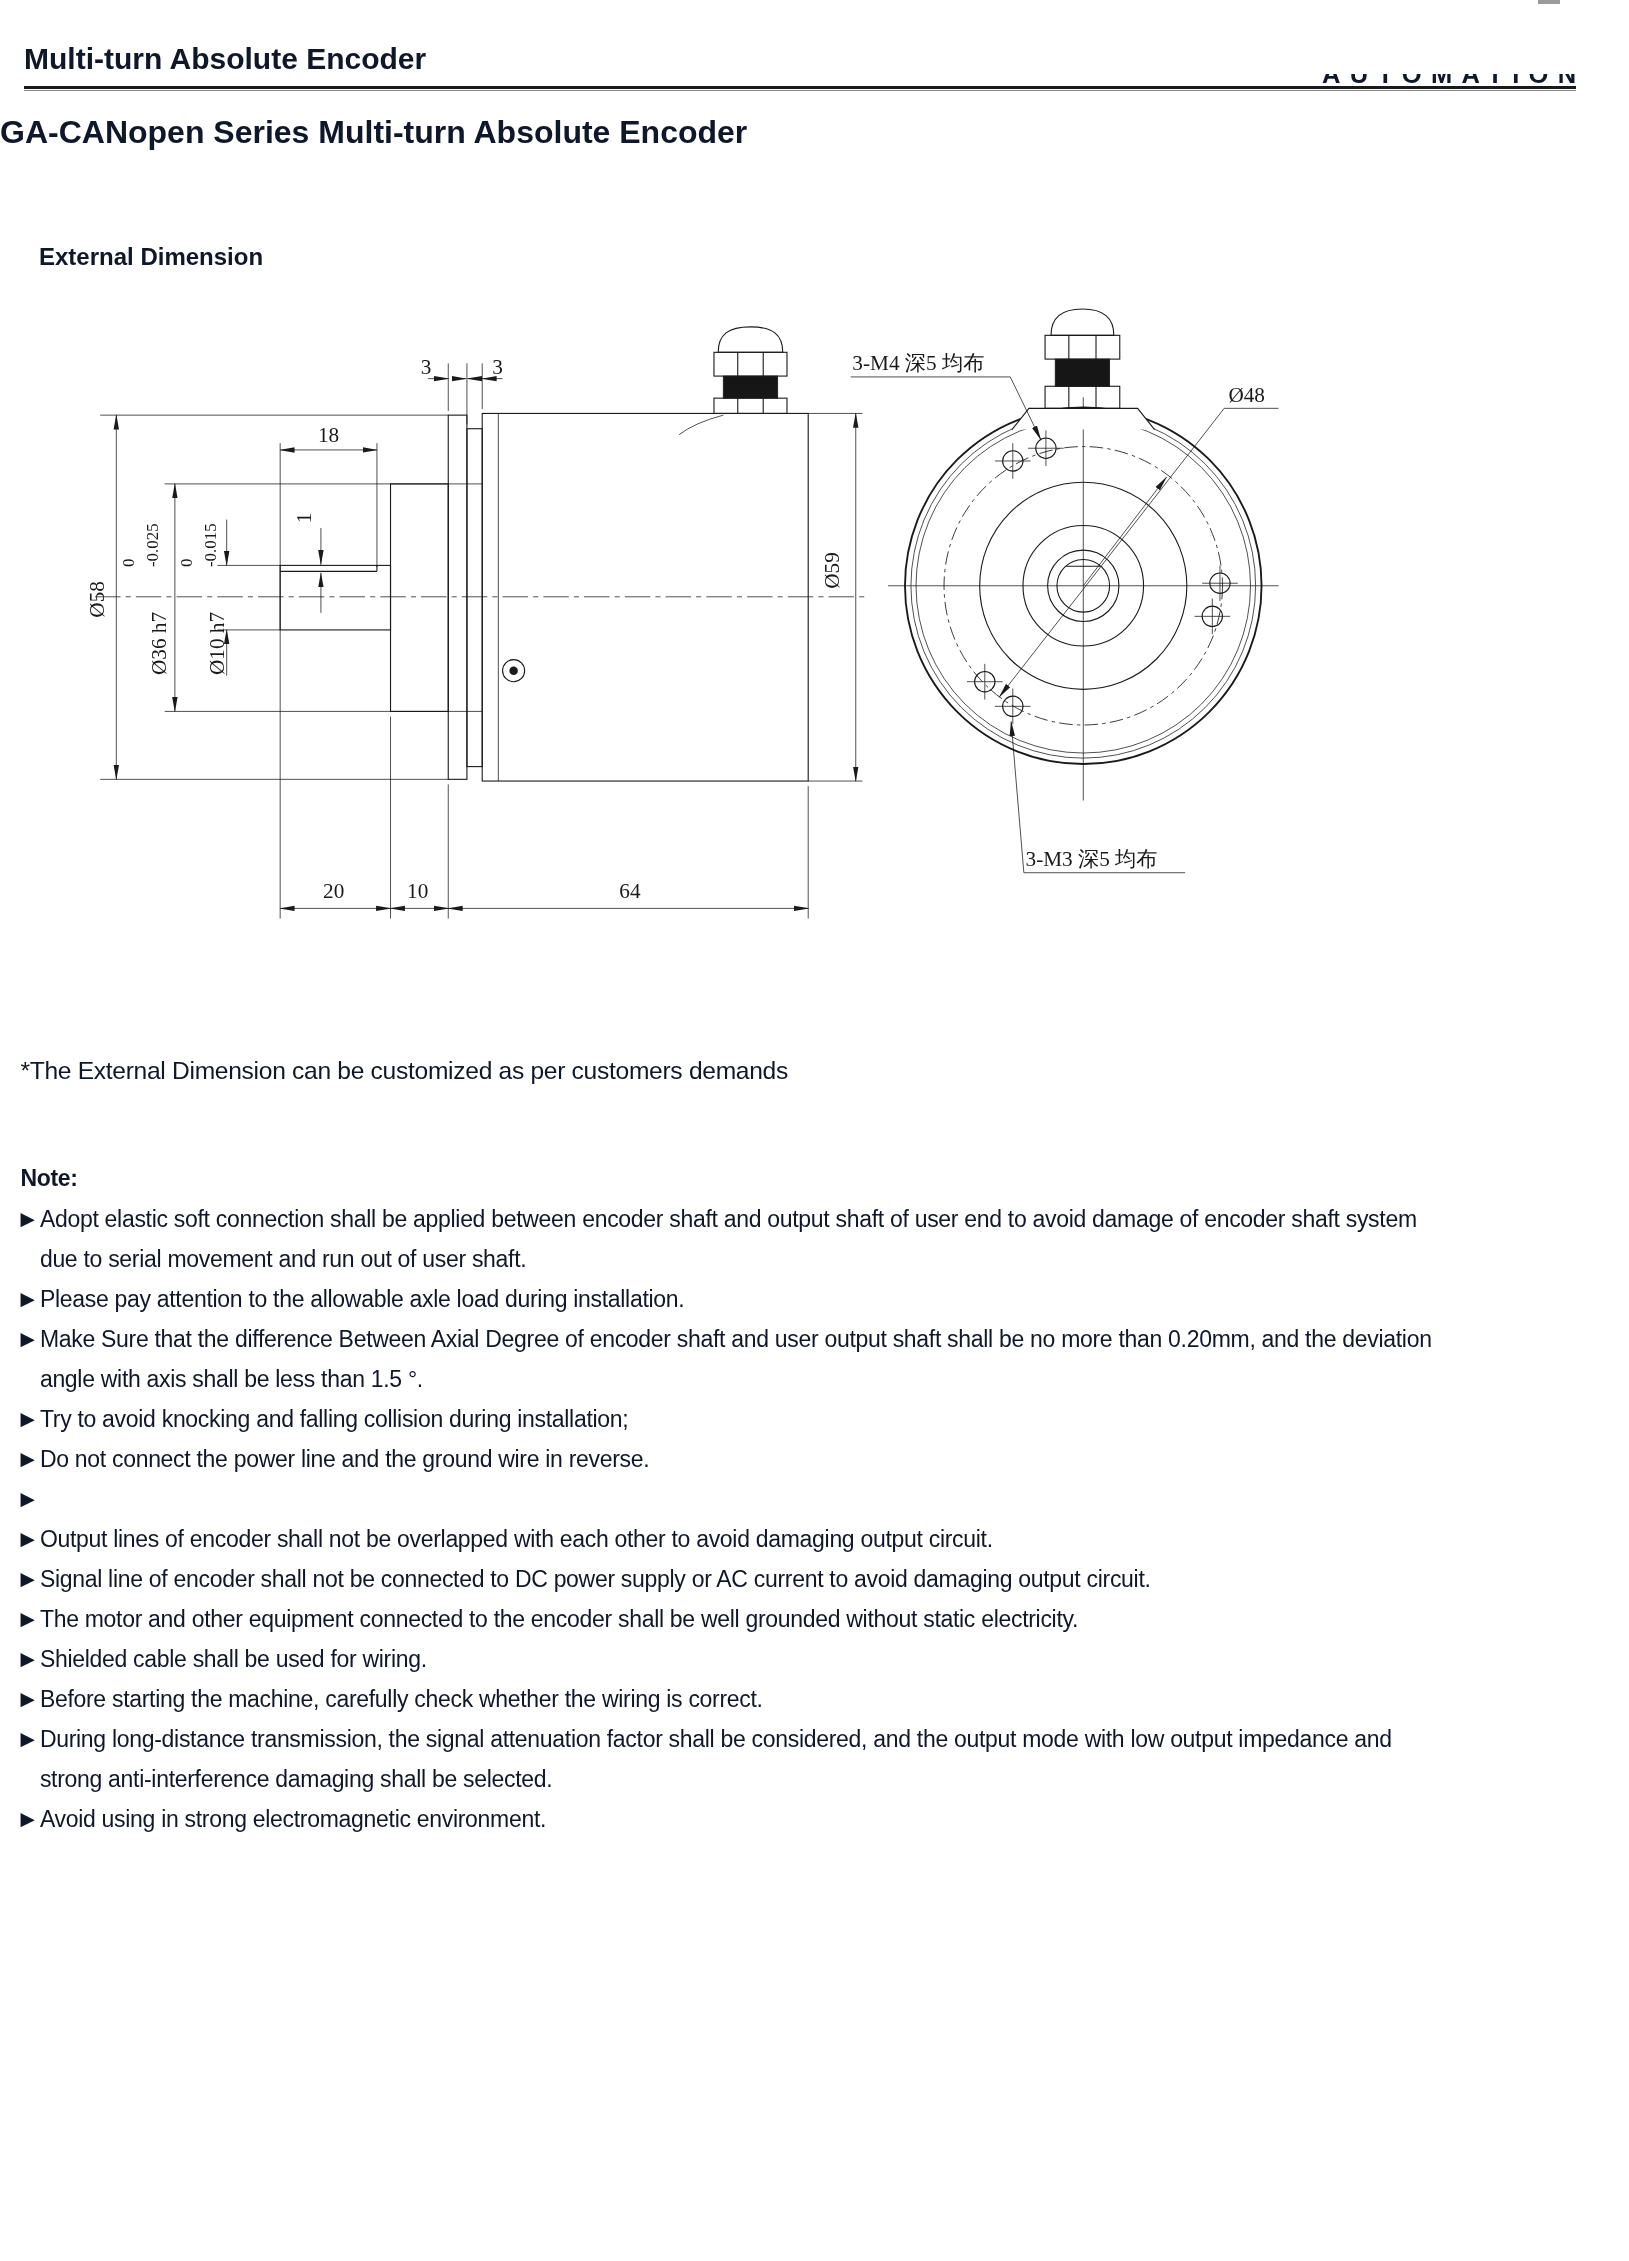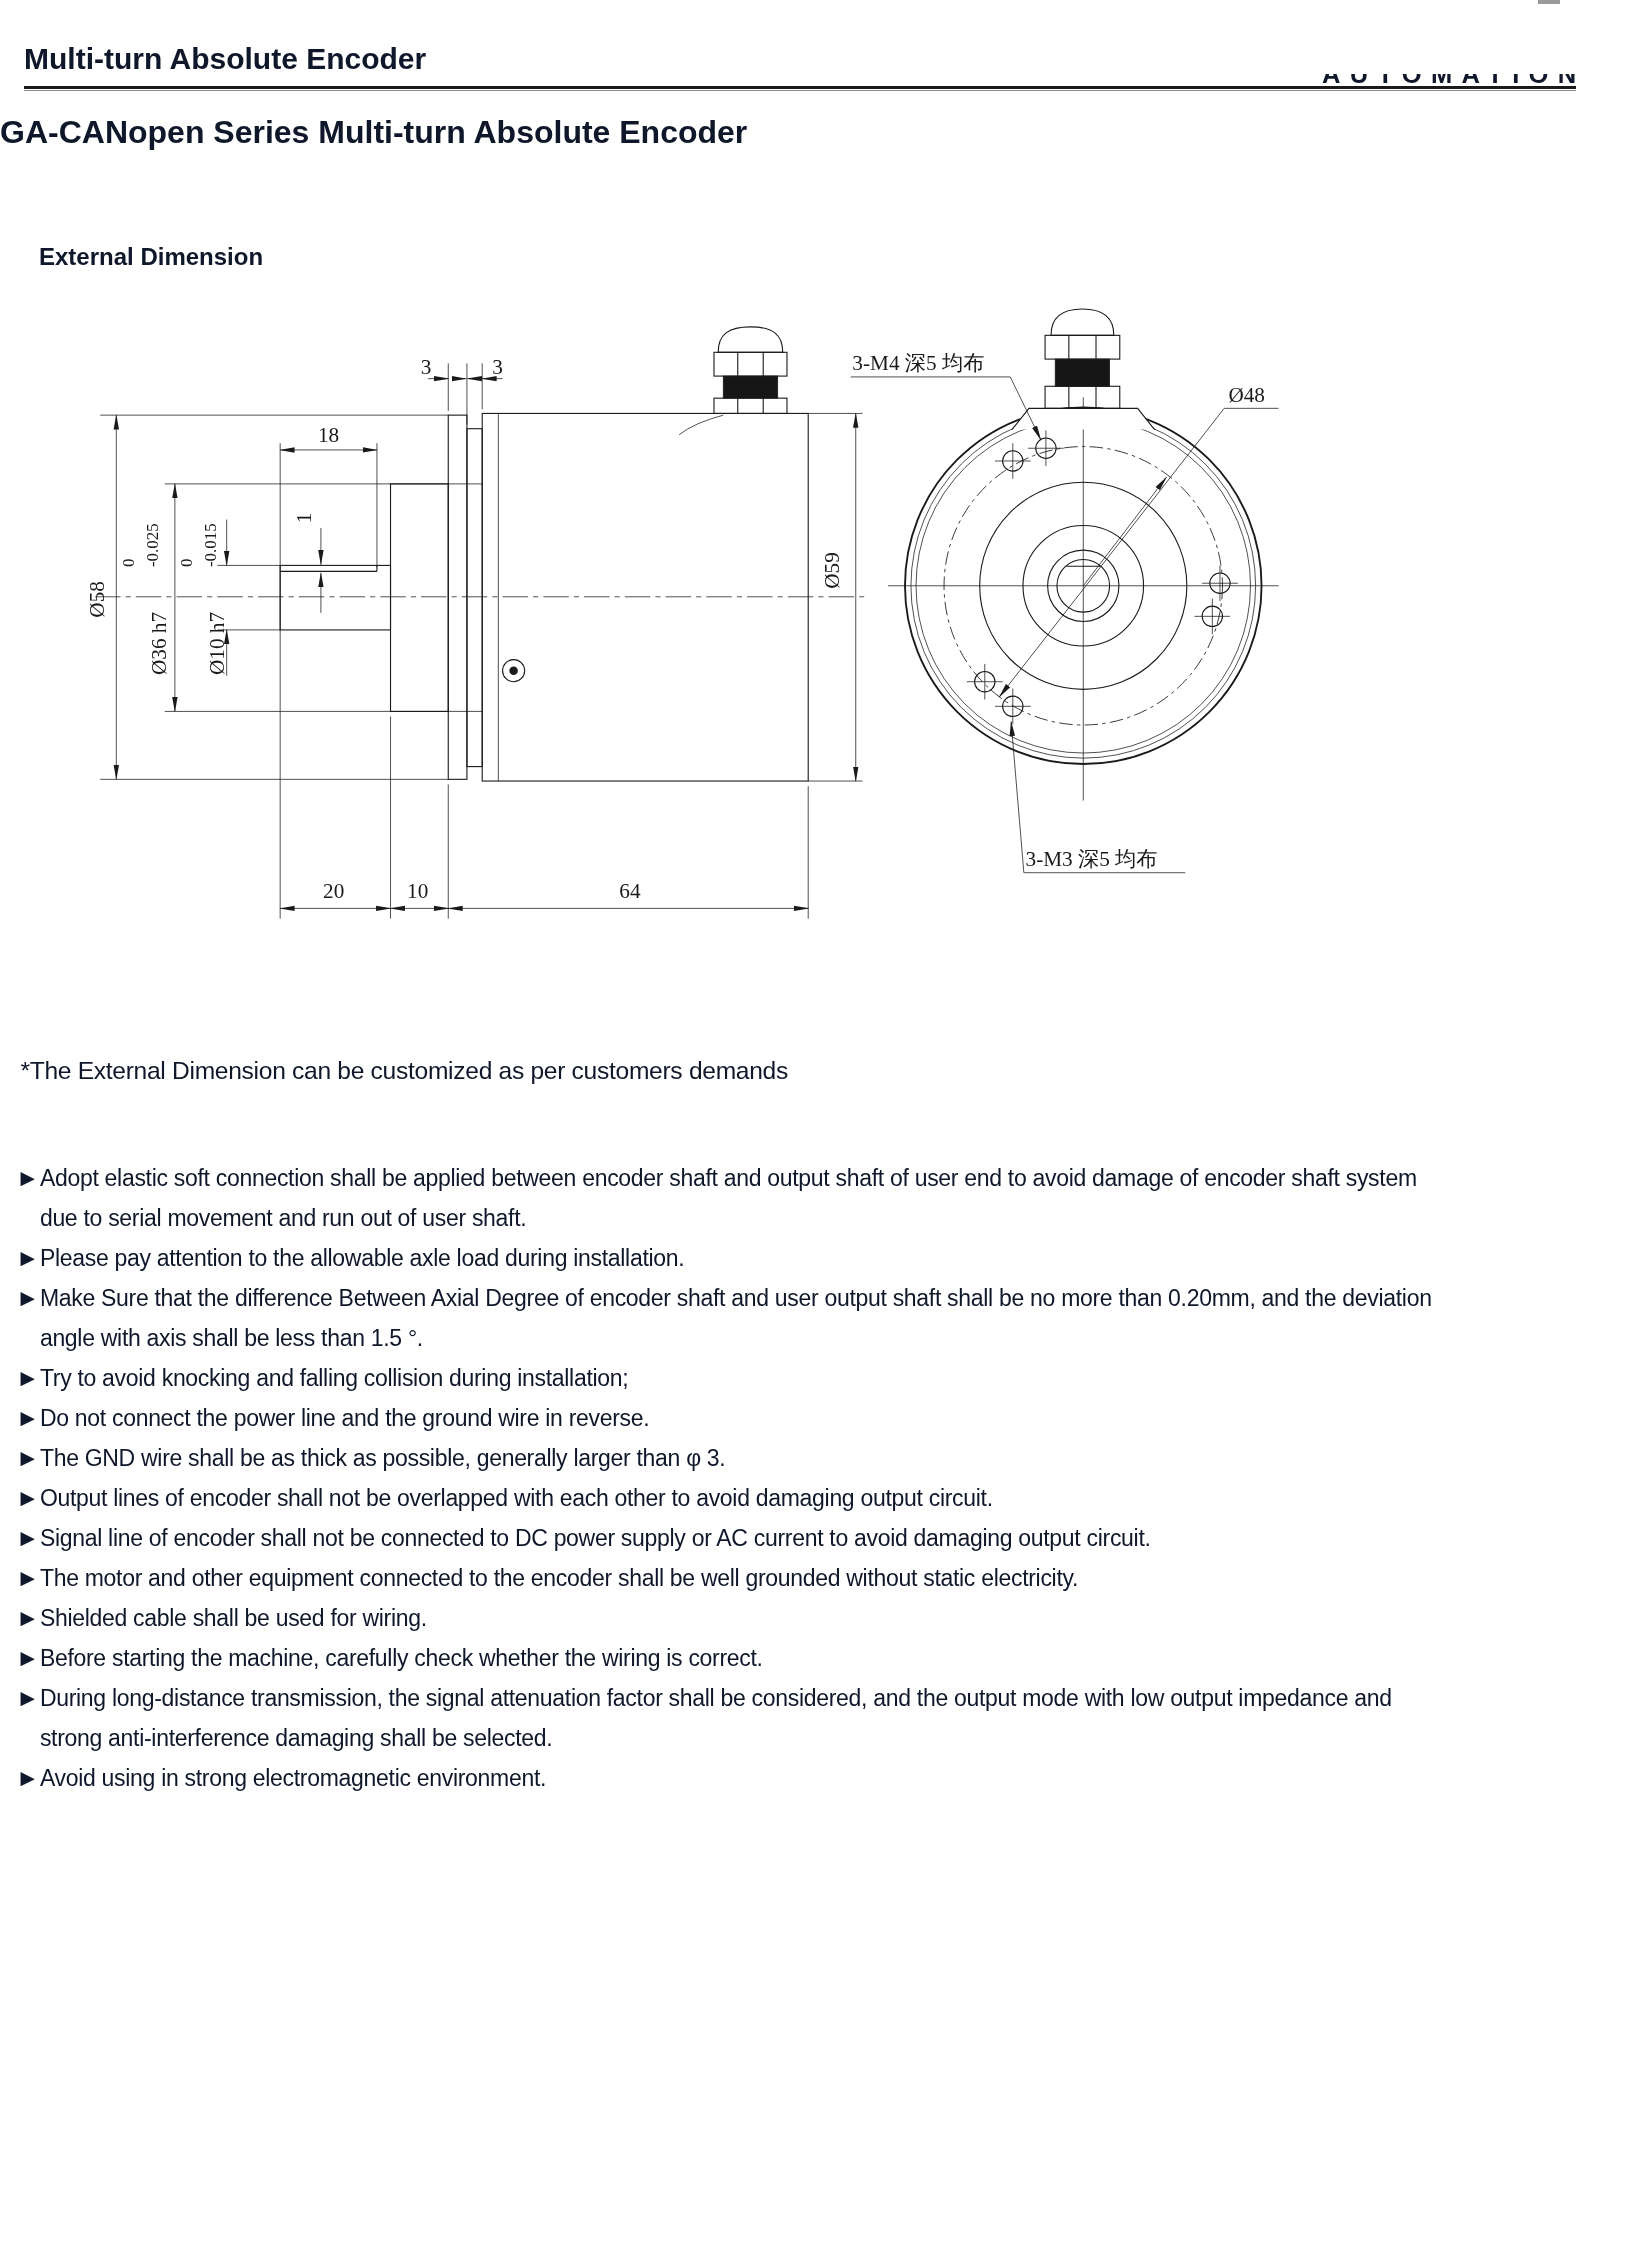--- a/index.html
+++ b/index.html
@@ -239,29 +239,30 @@
         <line class="thn" x1="1442" y1="481" x2="1506" y2="481"></line>
         <line class="thn" x1="1442" y1="481" x2="1177" y2="821" marker-end="url(#mE)"></line>
         <line class="thn" x1="1276" y1="690" x2="1374" y2="562" marker-end="url(#mE)"></line>
       </g>
     </g>
   </svg>
 
   <div class="abs footnote">*The External Dimension can be customized as per customers demands</div>
 
   <div class="abs notes">
+    <div class="nheading">Note:</div>
     <div>
         <div class="nl"><span class="blt">▶</span><span>Adopt elastic soft connection shall be applied between encoder shaft and output shaft of user end to avoid damage of encoder shaft system</span></div>
         <div class="nl"><span>due to serial movement and run out of user shaft.</span></div>
         <div class="nl"><span class="blt">▶</span><span>Please pay attention to the allowable axle load during installation.</span></div>
         <div class="nl"><span class="blt">▶</span><span>Make Sure that the difference Between Axial Degree of encoder shaft and user output shaft shall be no more than 0.20mm, and the deviation</span></div>
         <div class="nl"><span>angle with axis shall be less than 1.5 °.</span></div>
         <div class="nl"><span class="blt">▶</span><span>Try to avoid knocking and falling collision during installation;</span></div>
         <div class="nl"><span class="blt">▶</span><span>Do not connect the power line and the ground wire in reverse.</span></div>
-        <div class="nl"><span class="blt">▶</span><span>The GND wire shall be as thick as possible, generally larger than φ 3.</span></div>
+        <div class="nl"><span class="blt">▶</span></div>
         <div class="nl"><span class="blt">▶</span><span>Output lines of encoder shall not be overlapped with each other to avoid damaging output circuit.</span></div>
         <div class="nl"><span class="blt">▶</span><span>Signal line of encoder shall not be connected to DC power supply or AC current to avoid damaging output circuit.</span></div>
         <div class="nl"><span class="blt">▶</span><span>The motor and other equipment connected to the encoder shall be well grounded without static electricity.</span></div>
         <div class="nl"><span class="blt">▶</span><span>Shielded cable shall be used for wiring.</span></div>
         <div class="nl"><span class="blt">▶</span><span>Before starting the machine, carefully check whether the wiring is correct.</span></div>
         <div class="nl"><span class="blt">▶</span><span>During long-distance transmission, the signal attenuation factor shall be considered, and the output mode with low output impedance and</span></div>
         <div class="nl"><span>strong anti-interference damaging shall be selected.</span></div>
         <div class="nl"><span class="blt">▶</span><span>Avoid using in strong electromagnetic environment.</span></div>
       </div>
   </div>

